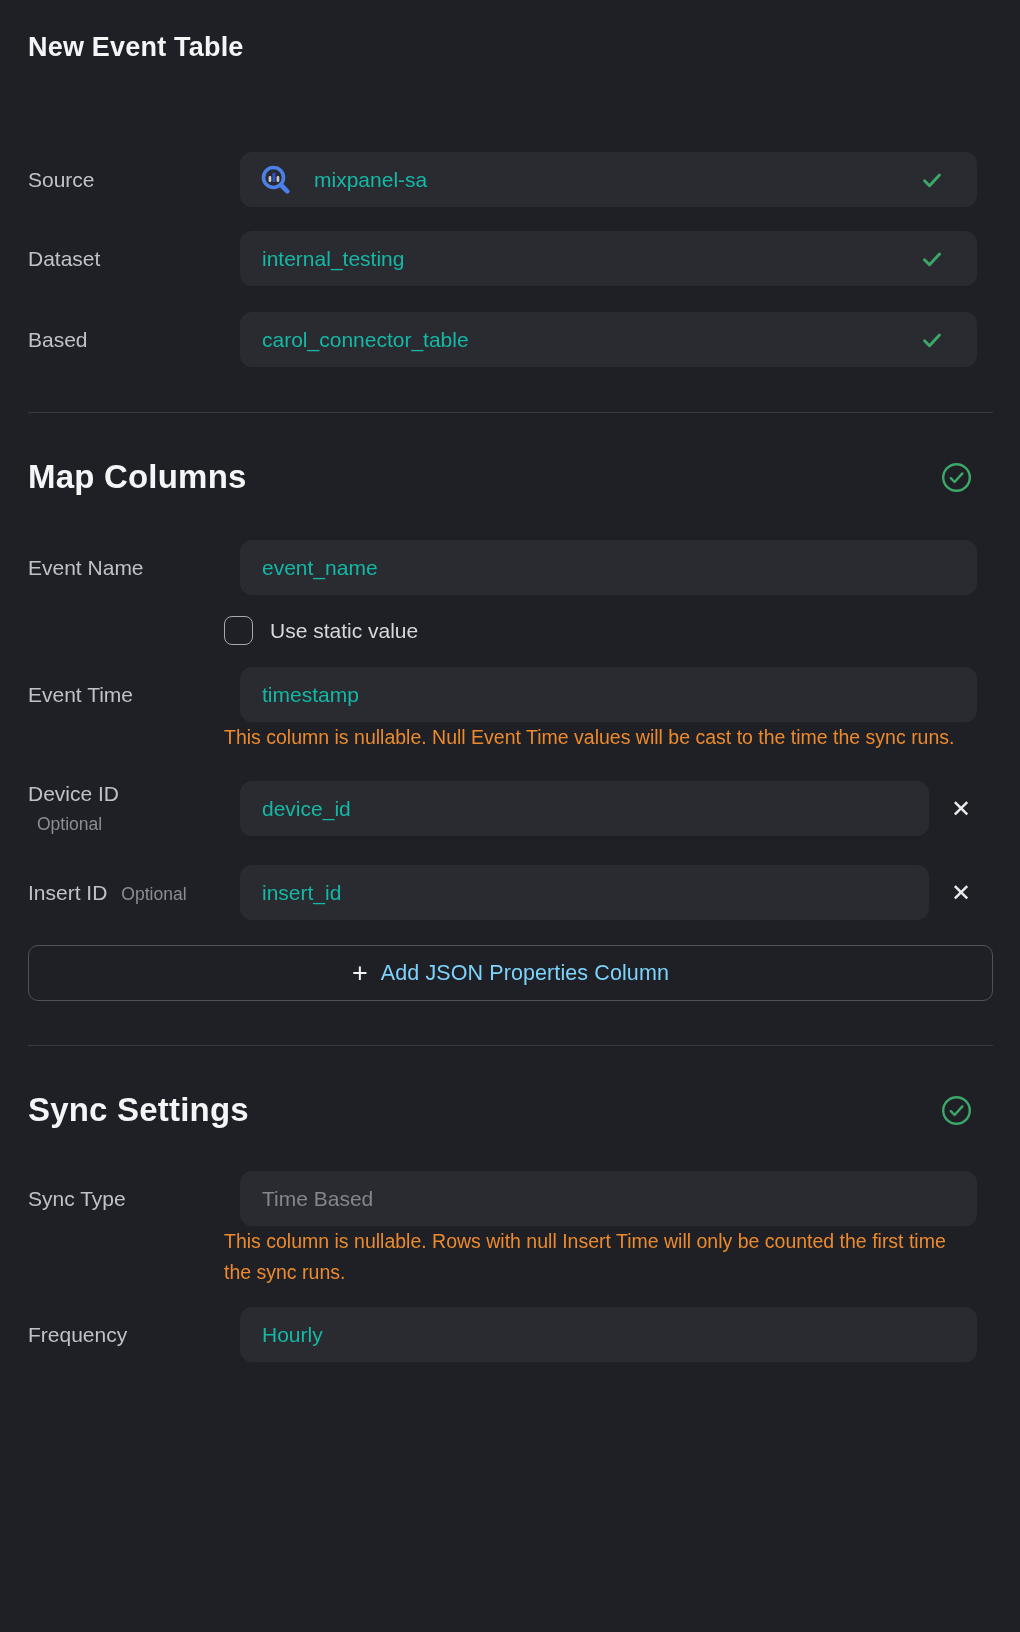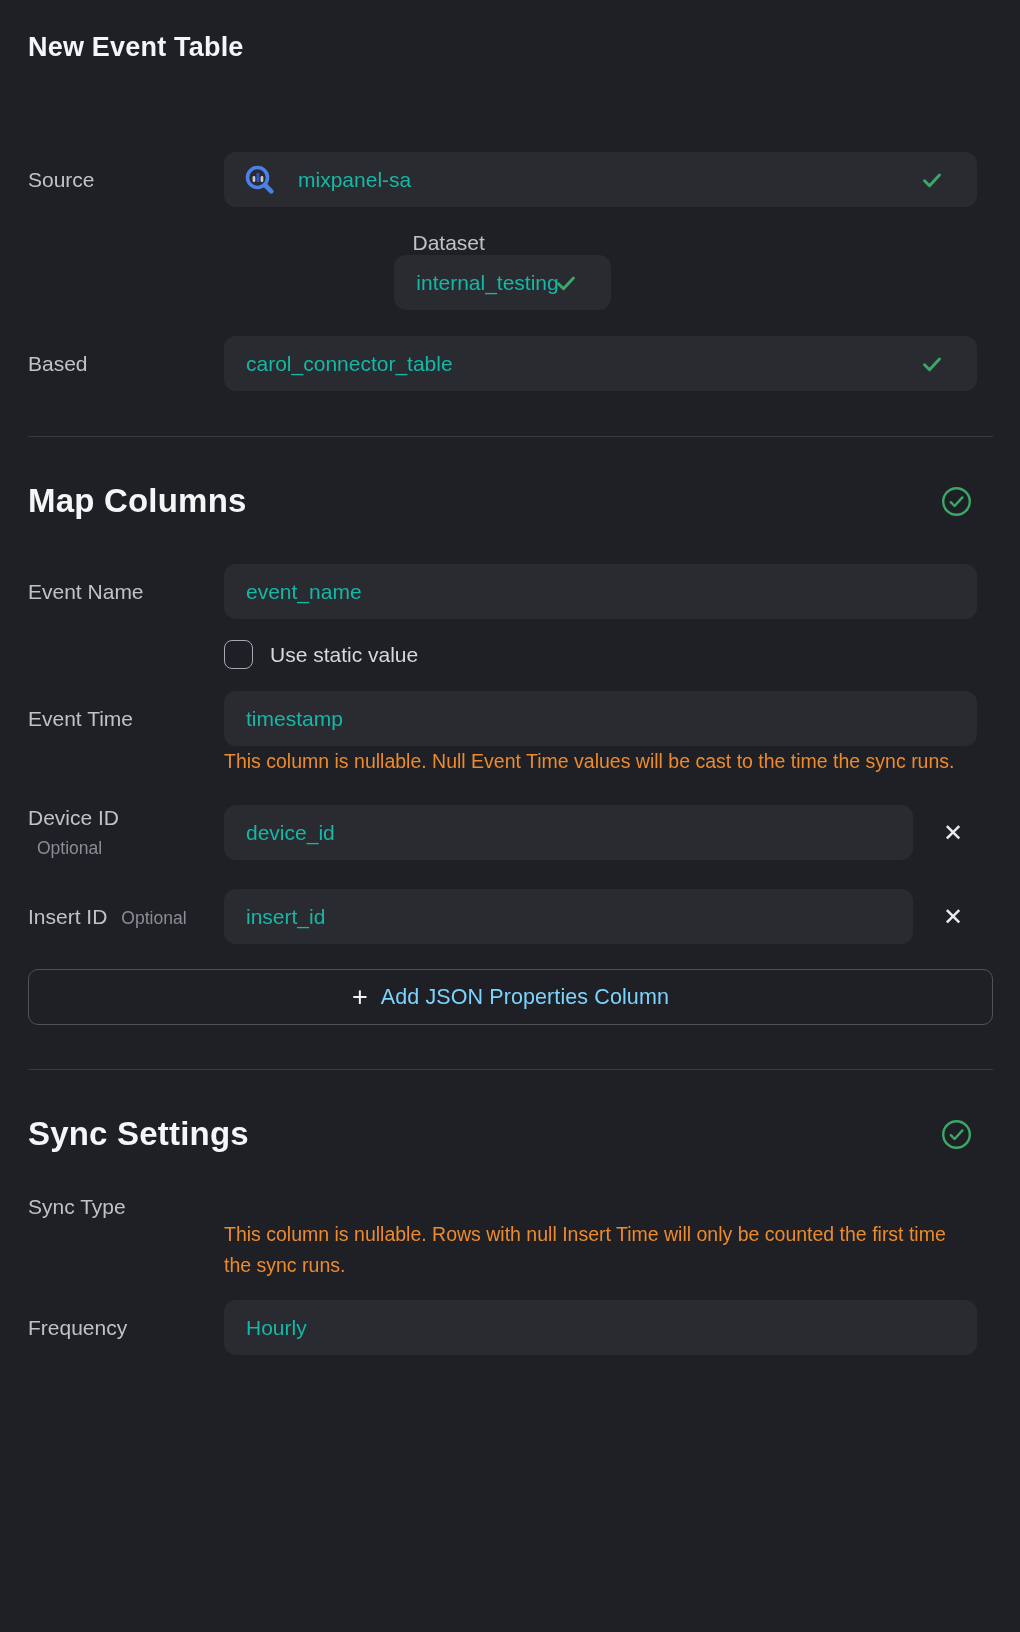--- a/index.html
+++ b/index.html
@@ -6,21 +6,21 @@
   body{
     width:1020px;height:1632px;overflow:hidden;
     background:#1F2025;
     font-family:"Liberation Sans", sans-serif;
     -webkit-font-smoothing:antialiased;
   }
   .page{padding:30px 27px 0 28px;}
 
   .title{margin:0;font-size:27px;line-height:34px;font-weight:700;color:#F4F5F7;letter-spacing:.2px;}
 
-  .row{display:flex;align-items:center;}
+  .row{display:flex;align-items:center;gap:16px;}
   .label-col{width:196px;flex:none;box-sizing:border-box;}
   .label{font-size:21px;color:#C0C2C7;}
   .sub{font-size:17.5px;color:#8A8D93;}
   .label-stack .sub{display:block;margin-top:8px;margin-left:9px;}
   .label-inline{display:flex;align-items:baseline;}
   .label-inline .sub{margin-left:14px;}
 
   .field-col{flex:1;display:flex;align-items:center;min-width:0;}
   .input{
     position:relative;height:55px;background:#2A2B30;border-radius:12px;
@@ -52,21 +52,21 @@
            font-size:19.5px;line-height:31px;color:#ED8A2D;}
 
   .add-btn{
     margin-top:25px;height:56px;box-sizing:border-box;width:100%;
     border:1px solid #505257;border-radius:10px;background:transparent;
     display:flex;align-items:center;justify-content:center;cursor:pointer;
   }
   .add-btn .plus{font-size:27px;font-weight:400;color:#F1F2F4;margin-right:13px;line-height:1;}
   .add-btn .btn-label{font-size:21.5px;font-weight:500;color:#7dd3fc;letter-spacing:.1px;}
 
-  .mt24{margin-top:24px;flex-direction:column;} .mt26{margin-top:26px;} .mt21{margin-top:21px;}
+  .mt24{margin-top:24px;} .mt26{margin-top:26px;} .mt21{margin-top:21px;}
   .mt17{margin-top:17px;} .mt28{margin-top:28px;} .mt29{margin-top:29px;}
   .mt25{margin-top:25px;} .mt45{margin-top:45px;} .mt47{margin-top:47px;}
   .mt19{margin-top:19px;} .mt44{margin-top:44px;} .mt88{margin-top:88px;}
 </style>
 </head>
 <body>
 
 <svg width="0" height="0" style="position:absolute">
   <defs>
     <g id="valid-check">
@@ -199,20 +199,25 @@
 
   <div class="section-head">
     <h2 class="section-title">Sync Settings</h2>
     <svg class="circled-check" width="31" height="31" viewBox="0 0 31 31">
         <use href="#circle-check"></use>
       </svg>
   </div>
 
   <div class="row mt45">
     <div class="label-col"><span class="label">Sync Type</span></div>
+    <div class="field-col">
+      <div class="input disabled">
+        <span class="value">Time Based</span>
+      </div>
+    </div>
   </div>
 
   <div class="warning">This column is nullable. Rows with null Insert Time will only be counted the first time the sync runs.</div>
 
   <div class="row mt19">
     <div class="label-col"><span class="label">Frequency</span></div>
     <div class="field-col">
       <div class="input">
         <span class="value">Hourly</span>
       </div>

